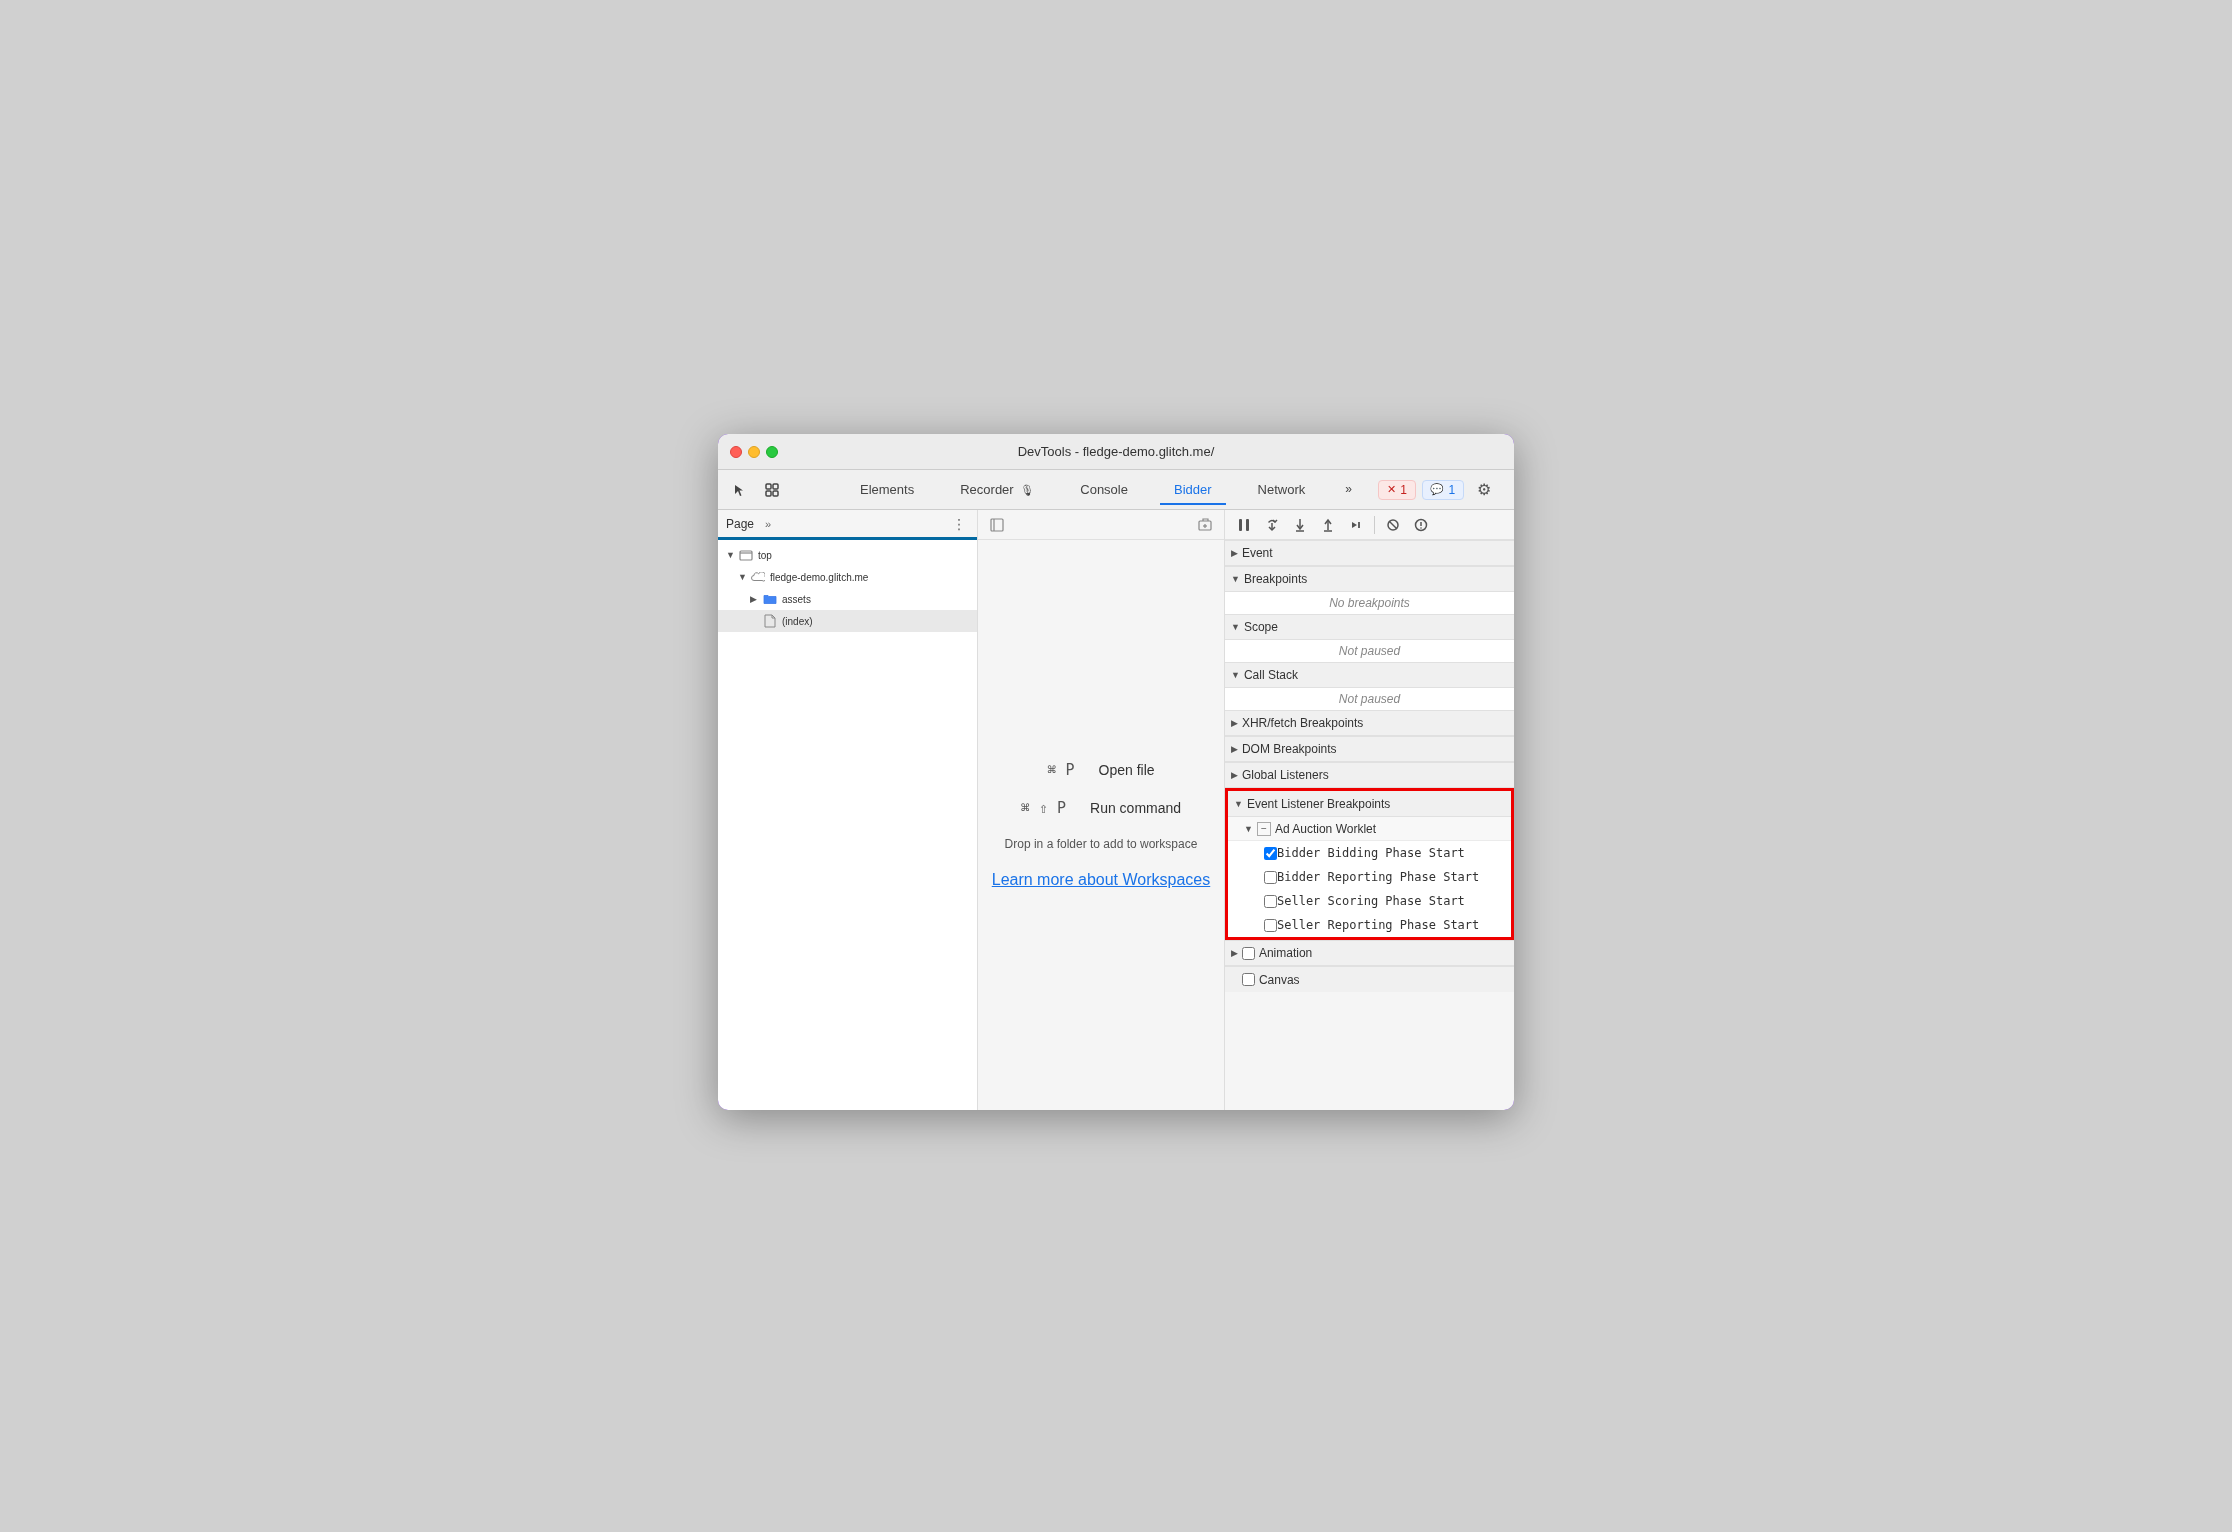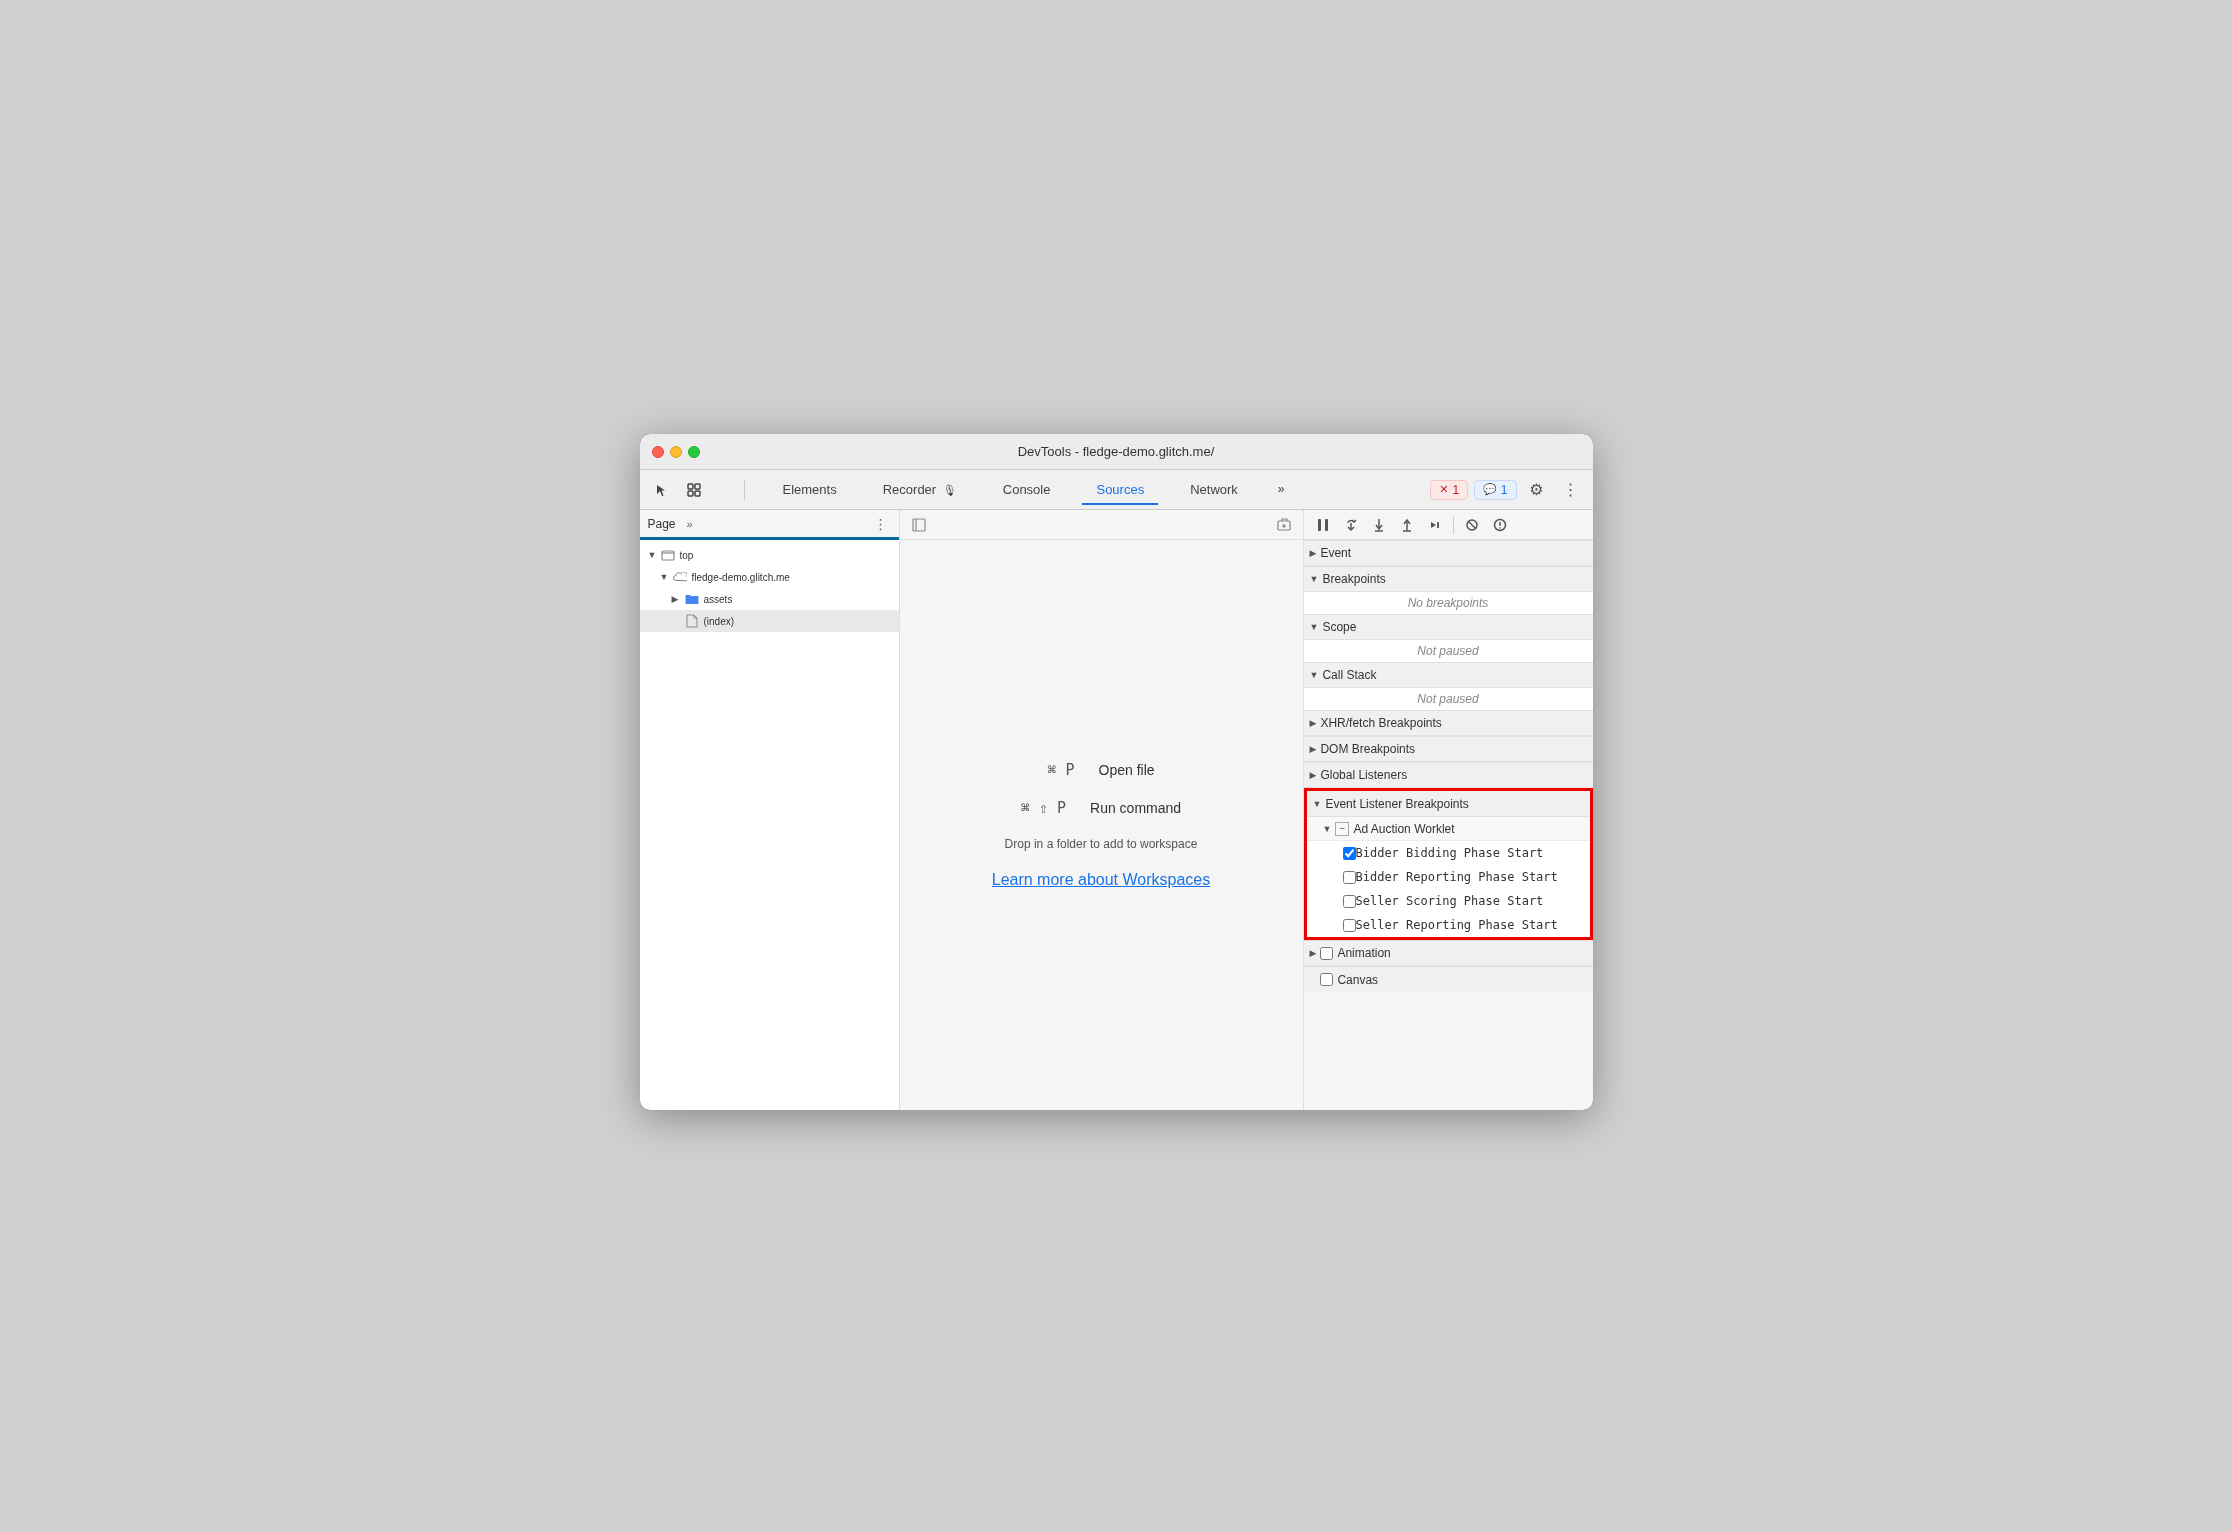--- a/index.html
+++ b/index.html
@@ -5,21 +5,21 @@
     * { box-sizing: border-box; margin: 0; padding: 0; }
     body {
       background: #d0d0d0;
       display: flex;
       align-items: center;
       justify-content: center;
       min-height: 100vh;
       font-family: -apple-system, BlinkMacSystemFont, 'Helvetica Neue', sans-serif;
     }
     .window {
-      width: 953px;
+      width: 796px;
       background: #6d28d9;
       border-radius: 10px;
       box-shadow: 0 8px 40px rgba(0,0,0,0.35);
       overflow: hidden;
       display: flex;
       flex-direction: column;
       margin-top: 12px;
     }
     
     .titlebar {
@@ -426,21 +426,21 @@
         </svg>
       </div>
     </div>
     <div class="toolbar-sep"></div>
     <div class="tab">Elements</div>
     <div class="tab">
       <span>Recorder</span>
       <span style="margin-left:3px; font-size:11px;">🎙</span>
     </div>
     <div class="tab">Console</div>
-    <div class="tab active">Sources</div>
+    <div class="tab active">Bidder</div>
     <div class="tab">Network</div>
     <div class="tab" style="font-size:12px; padding:6px 8px;">»</div>
     <div class="toolbar-right">
       <div class="badge-btn badge-error">
         <span style="font-size:11px;">✕</span>
         <span>1</span>
       </div>
       <div class="badge-btn badge-info">
         <span style="font-size:11px;">💬</span>
         <span>1</span>

